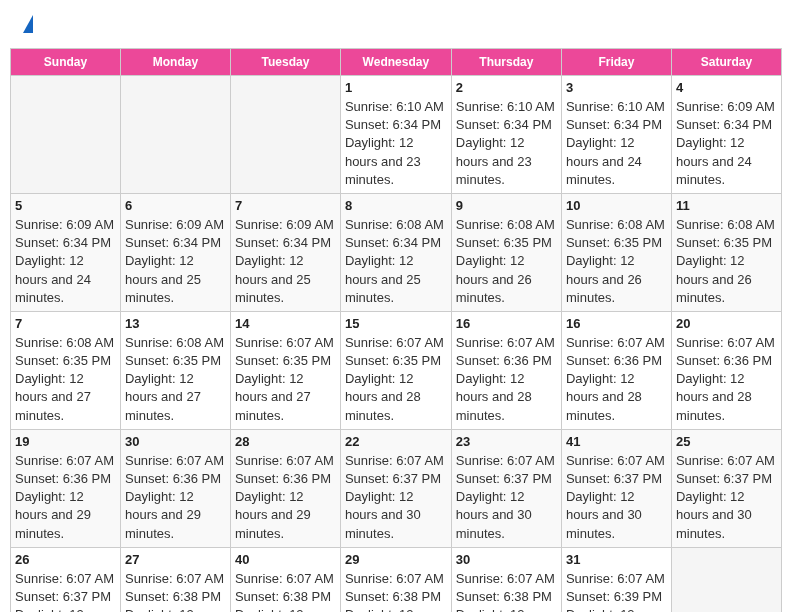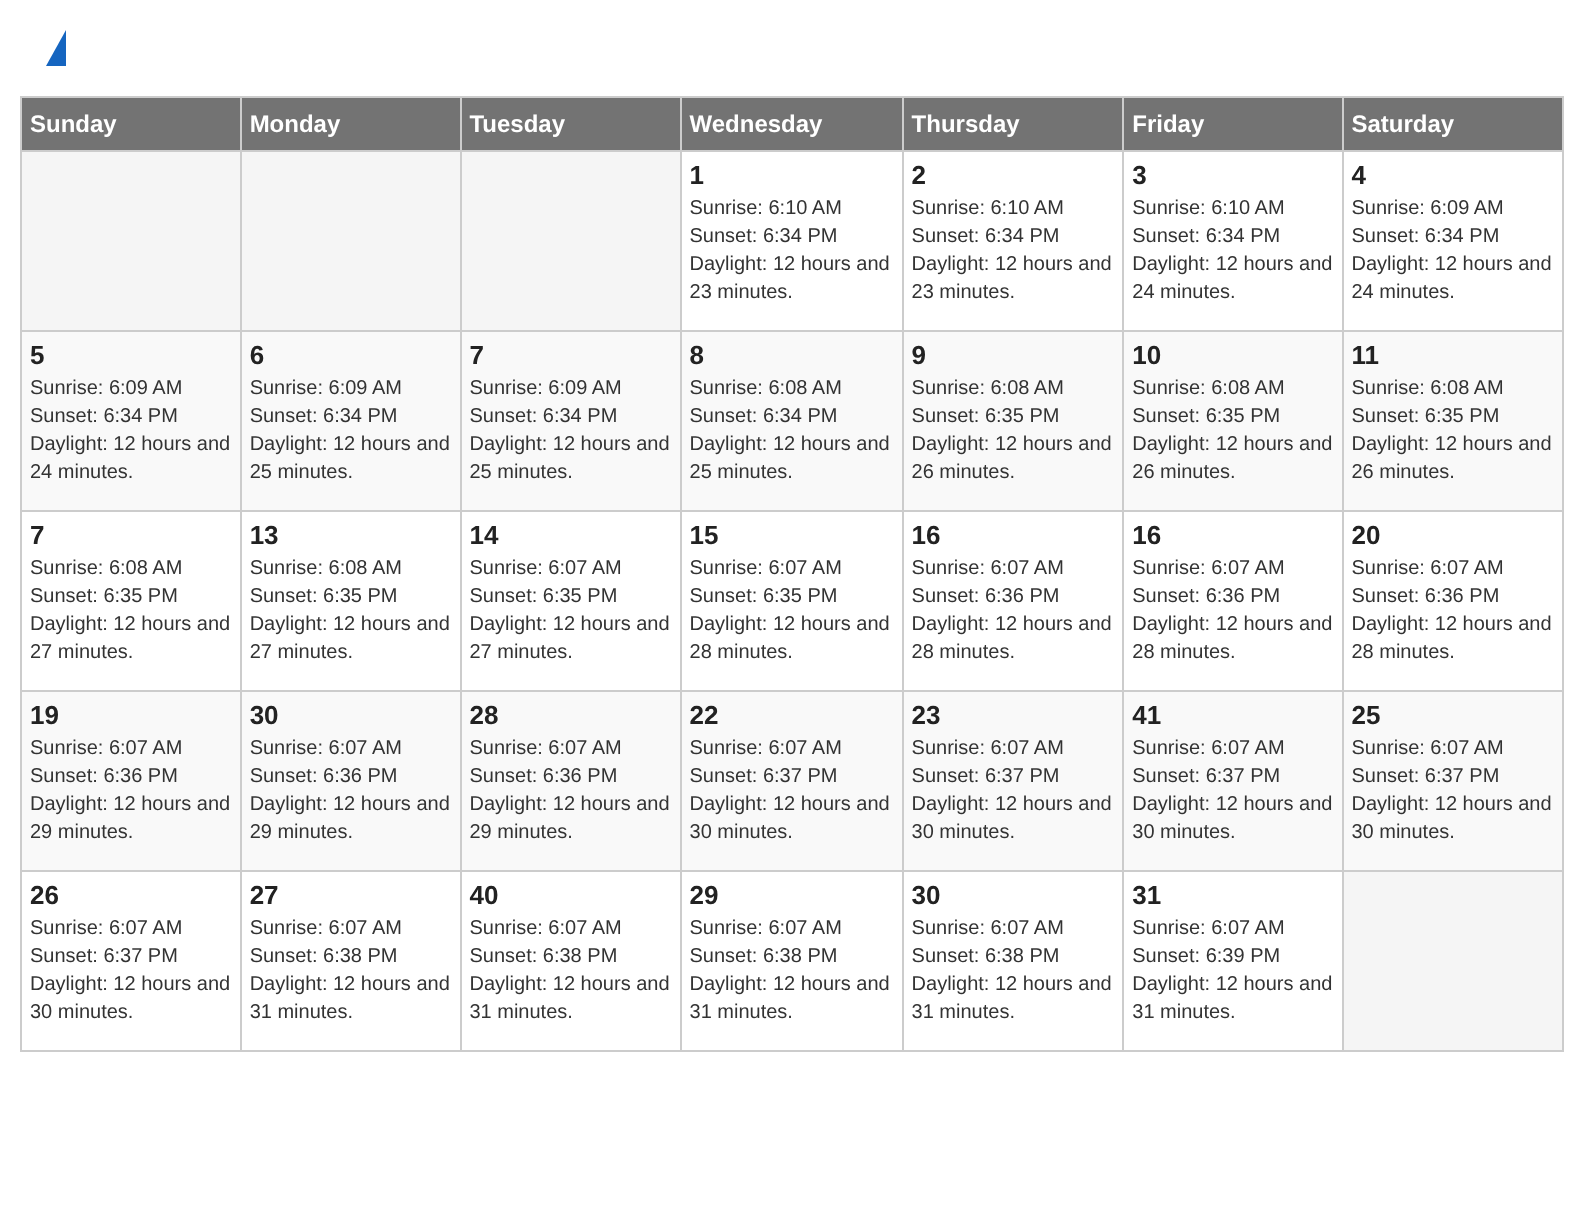--- a/index.html
+++ b/index.html
@@ -31,24 +31,24 @@
     .location {
       font-size: 16px;
       color: #555;
     }
     table {
       width: 100%;
       border-collapse: collapse;
       font-size: 11px;
     }
     thead tr th {
-      background-color: #737373;
+      background-color: #ec4899;
       color: #fff;
       padding: 6px 4px;
-      text-align: left;
+      text-align: center;
       font-size: 12px;
       font-weight: bold;
       border: 1px solid #ccc;
     }
     tbody tr td {
       border: 1px solid #ccc;
       vertical-align: top;
       padding: 4px;
       height: 90px;
       width: 113px;
@@ -58,21 +58,21 @@
       background: #f9f9f9;
     }
     .day-number {
       font-weight: bold;
       font-size: 13px;
       margin-bottom: 3px;
       color: #222;
     }
     .day-info {
       color: #333;
-      font-size: 10px;
+      font-size: 13px;
       line-height: 1.4;
     }
     .empty-cell {
       background: #f5f5f5 !important;
     }
   </style>
 </head>
 <body>
 
 <div class="header">

